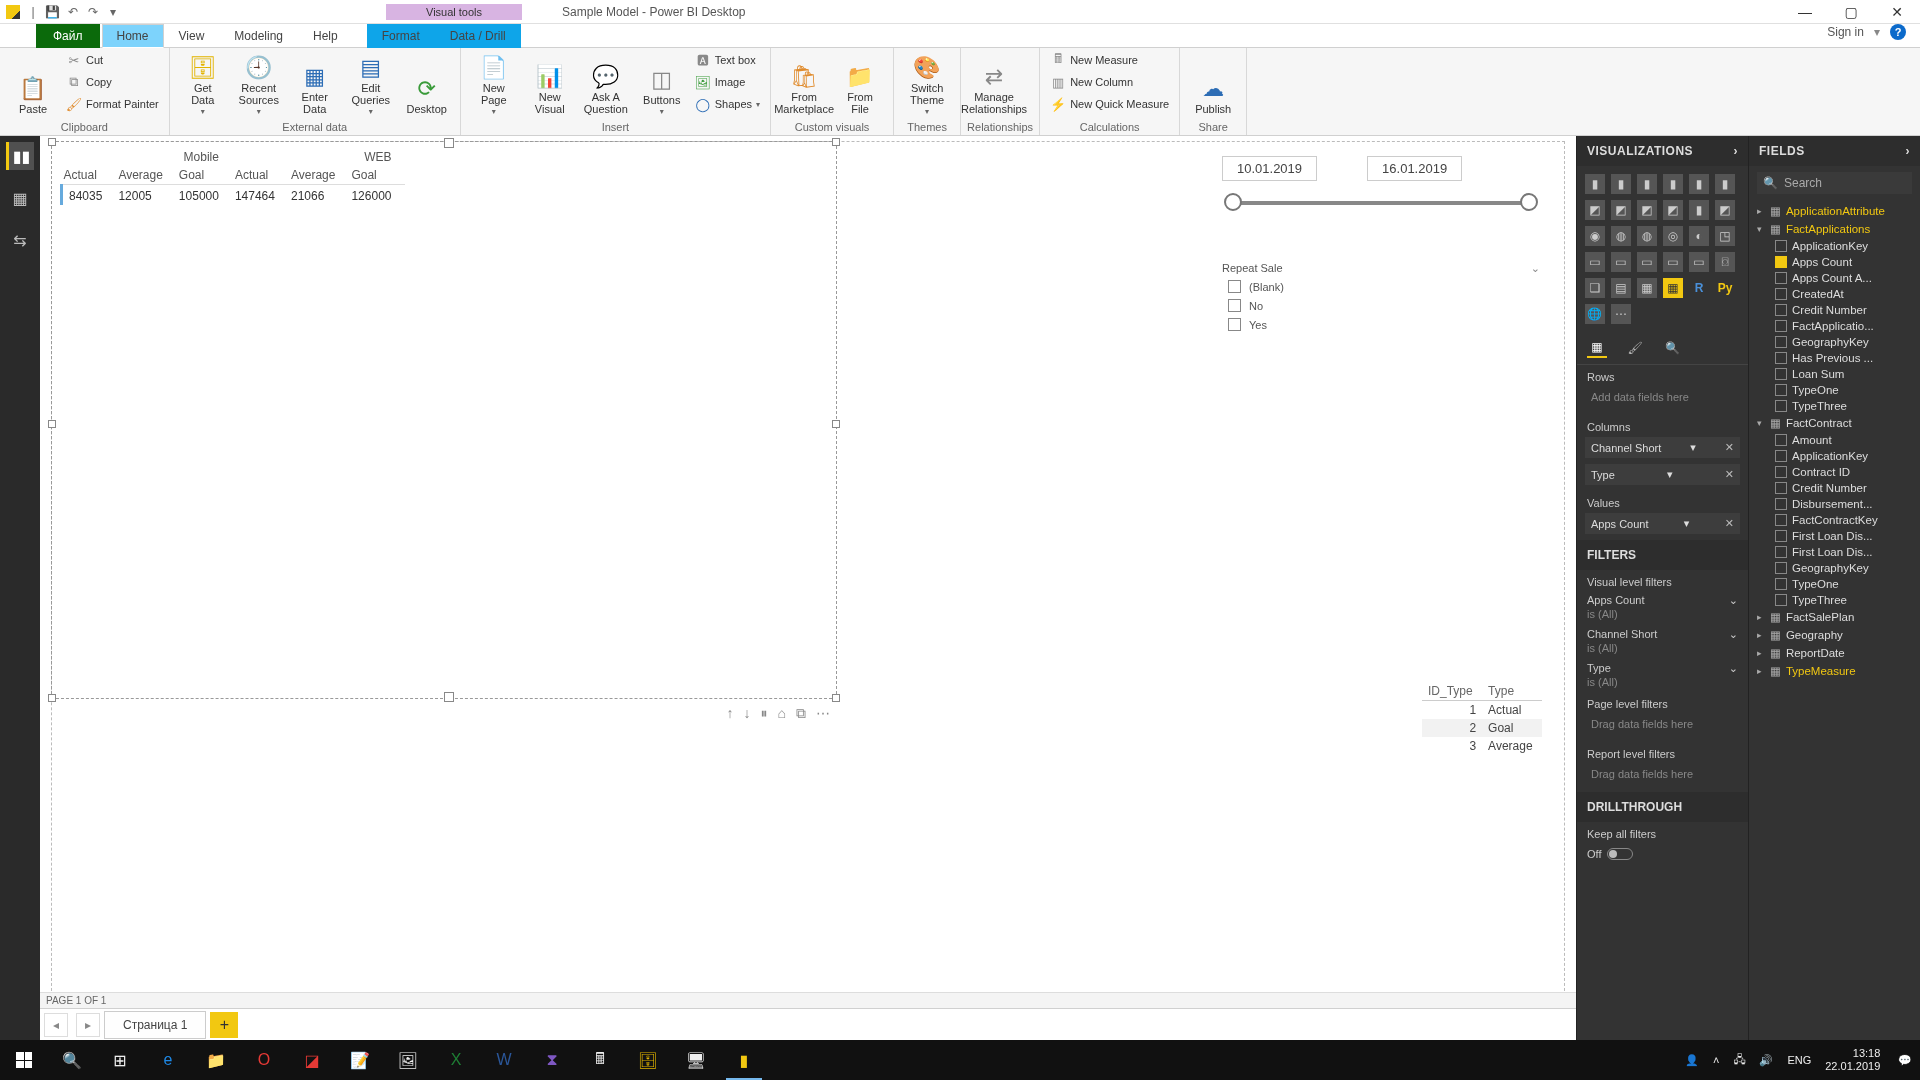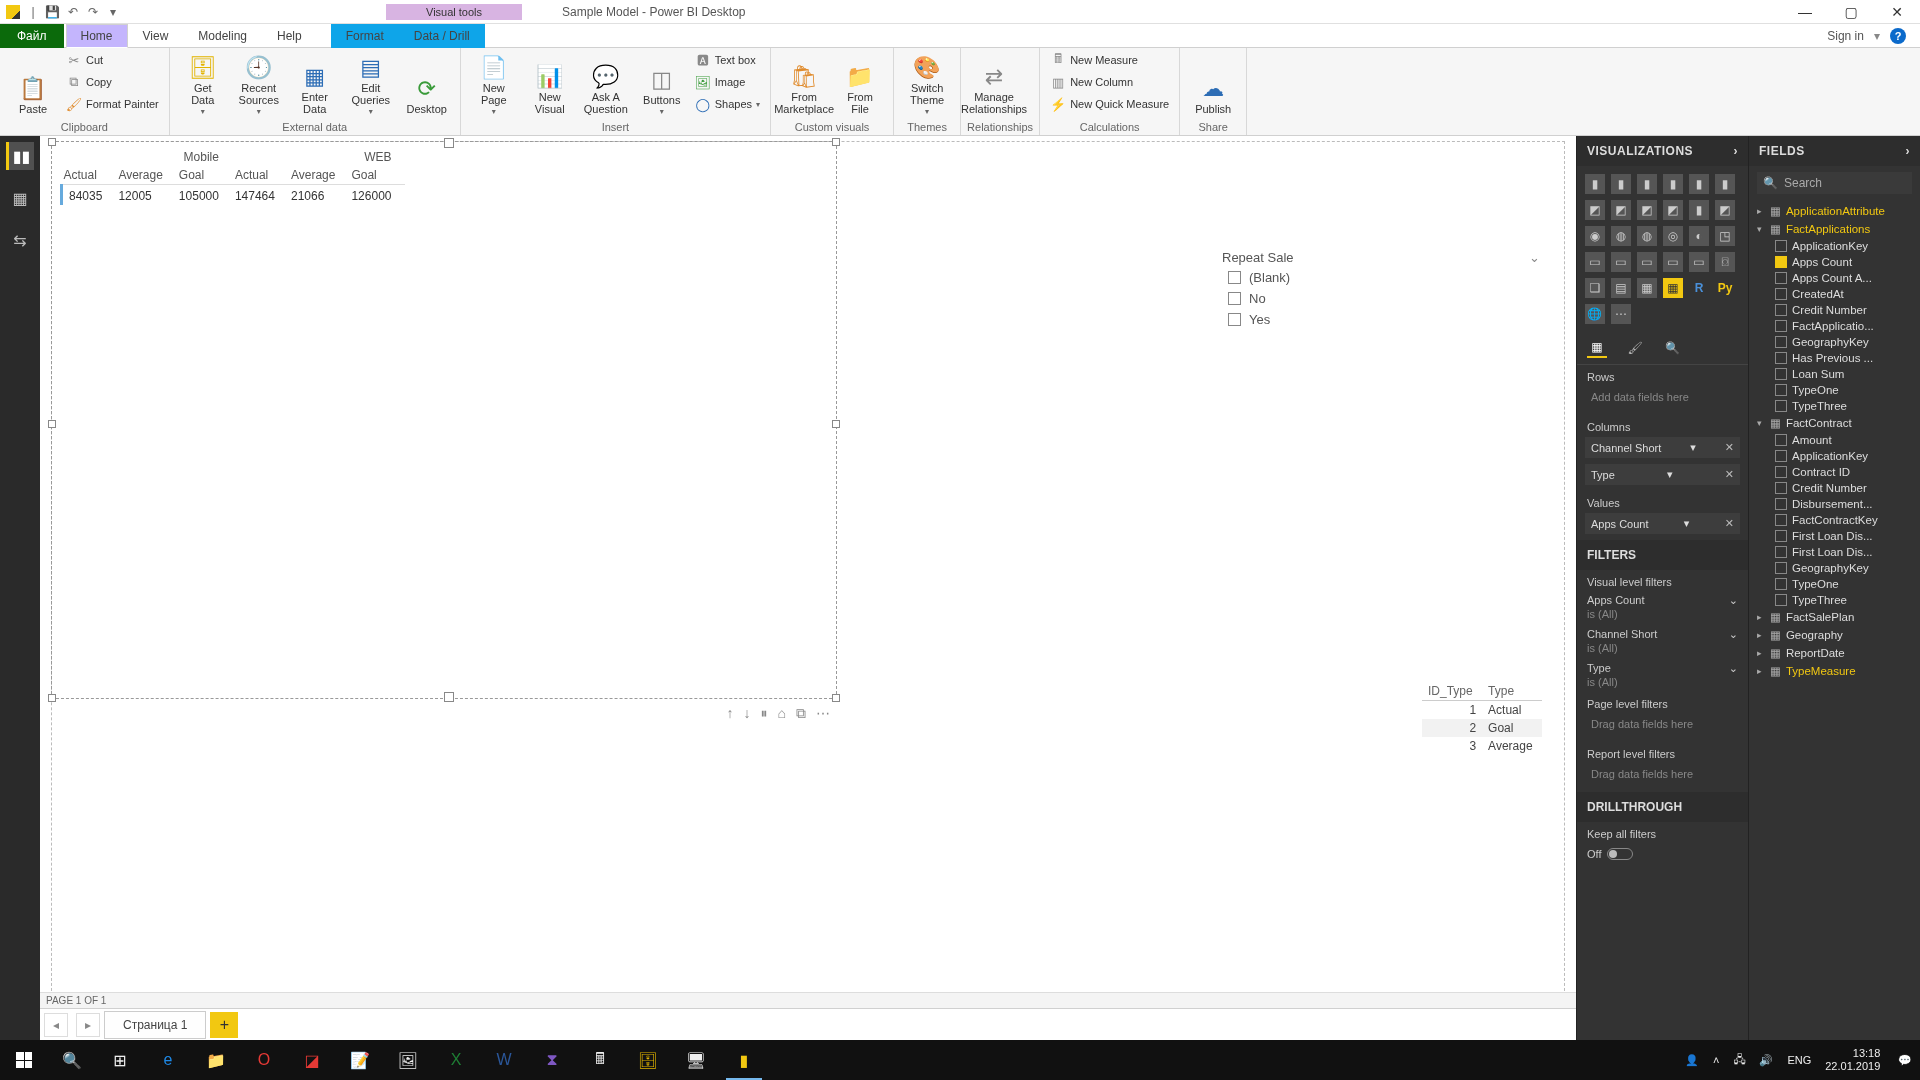--- a/index.html
+++ b/index.html
@@ -10,24 +10,24 @@
 .titlebar .qat { display: flex; align-items: center; gap: 6px; padding: 0 6px; }
 .titlebar .qat span { width: 14px; height: 14px; display: inline-flex; align-items: center; justify-content: center; font-size: 12px; color: #666; }
 .logo-icon { width: 14px; height: 14px; background: linear-gradient(135deg,#f2c811 0 70%,#333 70%); }
 .save-icon { color: #2d5aa0 !important; }
 .titlebar .visualtools { background: #d8b4e2; padding: 2px 40px; font-size: 11px; color: #333; margin-left: 260px; }
 .titlebar .title { margin-left: 40px; font-size: 12px; color: #555; }
 .titlebar .winbtns { margin-left: auto; display: flex; }
 .titlebar .winbtns span { width: 46px; height: 24px; display: inline-flex; align-items: center; justify-content: center; font-size: 14px; color: #333; }
 
 
-.menutabs { height: 24px; background: #fff; display: flex; align-items: center; border-bottom: 1px solid #d0d0d0; }
+.menutabs { height: 24px; background: #fff; display: flex; align-items: flex-start; border-bottom: 1px solid #d0d0d0; padding-left: 36px; }
 .menutabs .tab { padding: 4px 14px; font-size: 12px; color: #444; cursor: pointer; border: 1px solid transparent; }
 .menutabs .tab.file { background: #0b6a0b; color: #fff; padding: 4px 16px; margin-right: 2px; }
-.menutabs .tab.active { border: 1px solid #d0d0d0; border-bottom: 1px solid #fff; background: #c4b5fd; }
+.menutabs .tab.active { border: 1px solid #d0d0d0; border-bottom: 1px solid #fff; background: #7dd3fc; }
 .menutabs .tab.context { background: #0ea5e9; }
 .menutabs .signin { margin-left: auto; display: flex; align-items: center; gap: 10px; padding-right: 14px; font-size: 12px; color: #555; }
 .menutabs .signin .help { width: 16px; height: 16px; border-radius: 50%; background: #0b6acb; color: #fff; display: inline-flex; align-items: center; justify-content: center; font-size: 11px; font-weight: bold; }
 
 
 .ribbon { height: 88px; background: #f6f6f6; border-bottom: 1px solid #d0d0d0; display: flex; }
 .rgroup { border-right: 1px solid #d8d8d8; padding: 2px 6px; display: flex; flex-direction: column; justify-content: space-between; }
 .rgroup .ctrls { display: flex; align-items: flex-start; gap: 2px; flex: 1; }
 .rgroup .glabel { text-align: center; font-size: 11px; color: #666; padding-top: 2px; }
 .rbtn-lg { display: flex; flex-direction: column; align-items: center; justify-content: flex-end; width: 54px; height: 68px; cursor: pointer; padding: 2px 0; }
@@ -64,21 +64,21 @@
 
 
 .viz-dateslicer { position: absolute; top: 10px; right: 18px; width: 330px; height: 72px; background: #fff; }
 .viz-dateslicer .dates { display: flex; gap: 50px; font-size: 13px; color: #444; padding: 4px 6px; }
 .viz-dateslicer .dates span { border: 1px solid #ccc; padding: 4px 14px; min-width: 84px; }
 .slider { position: relative; height: 28px; margin: 4px 8px; }
 .slider .track { position: absolute; top: 12px; left: 8px; right: 8px; height: 4px; background: #888; border-radius: 3px; }
 .slider .knob { position: absolute; top: 4px; width: 18px; height: 18px; background: #fff; border: 2px solid #777; border-radius: 50%; }
 
 
-.viz-repeat { position: absolute; top: 106px; right: 18px; width: 330px; font-size: 13px; color: #555; }
+.viz-repeat { position: absolute; top: 118px; right: 18px; width: 330px; font-size: 11px; color: #555; }
 .viz-repeat .hd { display: flex; justify-content: space-between; padding: 2px 6px; }
 .viz-repeat .opt { display: flex; align-items: center; gap: 8px; padding: 3px 12px; }
 .viz-repeat .cb { width: 13px; height: 13px; border: 1px solid #888; }
 
 
 .viz-small { position: absolute; bottom: 245px; right: 22px; width: 120px; font-size: 12px; color: #444; }
 .viz-small table { border-collapse: collapse; width: 100%; }
 .viz-small th { text-align: left; font-weight: normal; border-bottom: 1px solid #ccc; padding: 2px 6px; color:#666; }
 .viz-small td { padding: 2px 6px; }
 .viz-small tr.alt { background: #f2f2f2; }
@@ -390,20 +390,31 @@
       <div class="viz-toolbar">
         <span>↑</span>
         <span>↓</span>
         <span>⏸</span>
         <span>⌂</span>
         <span>⧉</span>
         <span>⋯</span>
       </div>
     </div>
 
+    <div class="viz-dateslicer">
+      <div class="dates">
+        <span>10.01.2019</span>
+        <span>16.01.2019</span>
+      </div>
+      <div class="slider">
+        <div class="track"></div>
+        <div class="knob" style="left:0"></div>
+        <div class="knob" style="right:0"></div>
+      </div>
+    </div>
 
     <div class="viz-repeat">
       <div class="hd">
           <span>Repeat Sale</span>
           <span class="c-gray">⌄</span>
         </div>
       <div class="opt">
           <span class="cb"></span>
           <span>(Blank)</span>
         </div>

